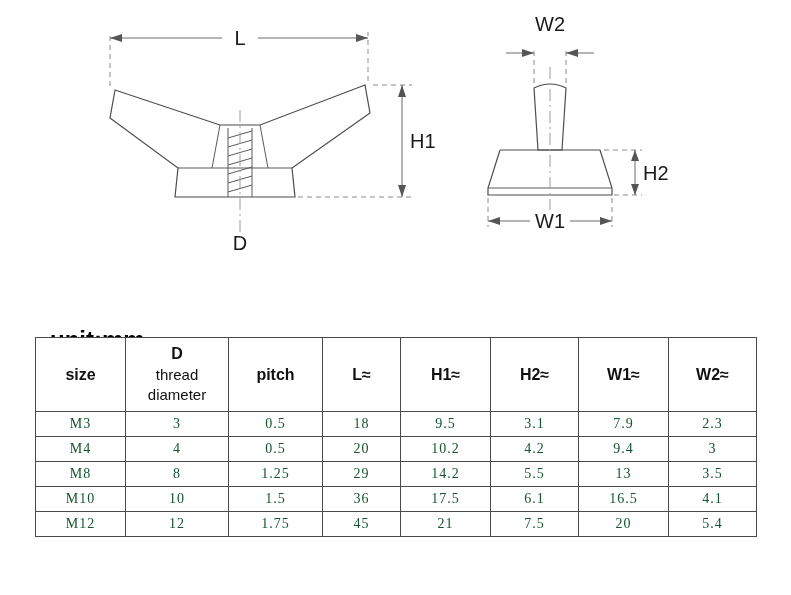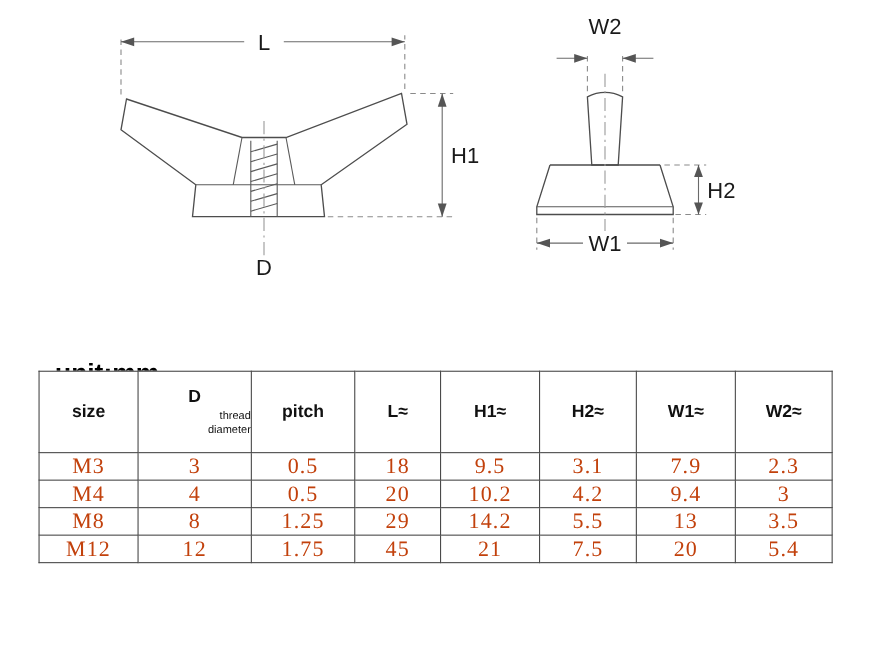--- a/index.html
+++ b/index.html
@@ -35,26 +35,26 @@
   .spec-table th, .spec-table td {
     border:1px solid #4a4a4a;
     text-align:center; vertical-align:middle;
     overflow:hidden;
   }
   .spec-table th {
     height:74px; font-size:16px; font-weight:bold;
     font-family:"Liberation Sans", sans-serif; color:#111;
   }
   .spec-table td {
-    height:25px; font-size:20px;
-    font-family:"Liberation Serif", serif; color:#c2410c;
+    height:25px; font-size:14px;
+    font-family:"Liberation Serif", serif; color:#14532d;
     letter-spacing:1px;
   }
   .hline { display:block; line-height:1.35; }
-  .hline.sub { font-weight:normal; font-size:10px;text-align:right; }
+  .hline.sub { font-weight:normal; font-size:15px; }
 </style>
 </head>
 <body>
 
 <div class="page">
 
   <svg class="front-view" width="390" height="270" viewBox="0 0 390 270">
 
     <g>
       <path class="outline" d="M55,80 L160,115 L200,115 L305,75 L310,103 L232,158 L235,187 L115,187 L118,158 L50,108 Z"></path>
@@ -210,20 +210,30 @@
         <td>M8</td>
         <td>8</td>
         <td>1.25</td>
         <td>29</td>
         <td>14.2</td>
         <td>5.5</td>
         <td>13</td>
         <td>3.5</td>
       </tr>
       <tr>
+        <td>M10</td>
+        <td>10</td>
+        <td>1.5</td>
+        <td>36</td>
+        <td>17.5</td>
+        <td>6.1</td>
+        <td>16.5</td>
+        <td>4.1</td>
+      </tr>
+      <tr>
         <td>M12</td>
         <td>12</td>
         <td>1.75</td>
         <td>45</td>
         <td>21</td>
         <td>7.5</td>
         <td>20</td>
         <td>5.4</td>
       </tr>
     </tbody>

